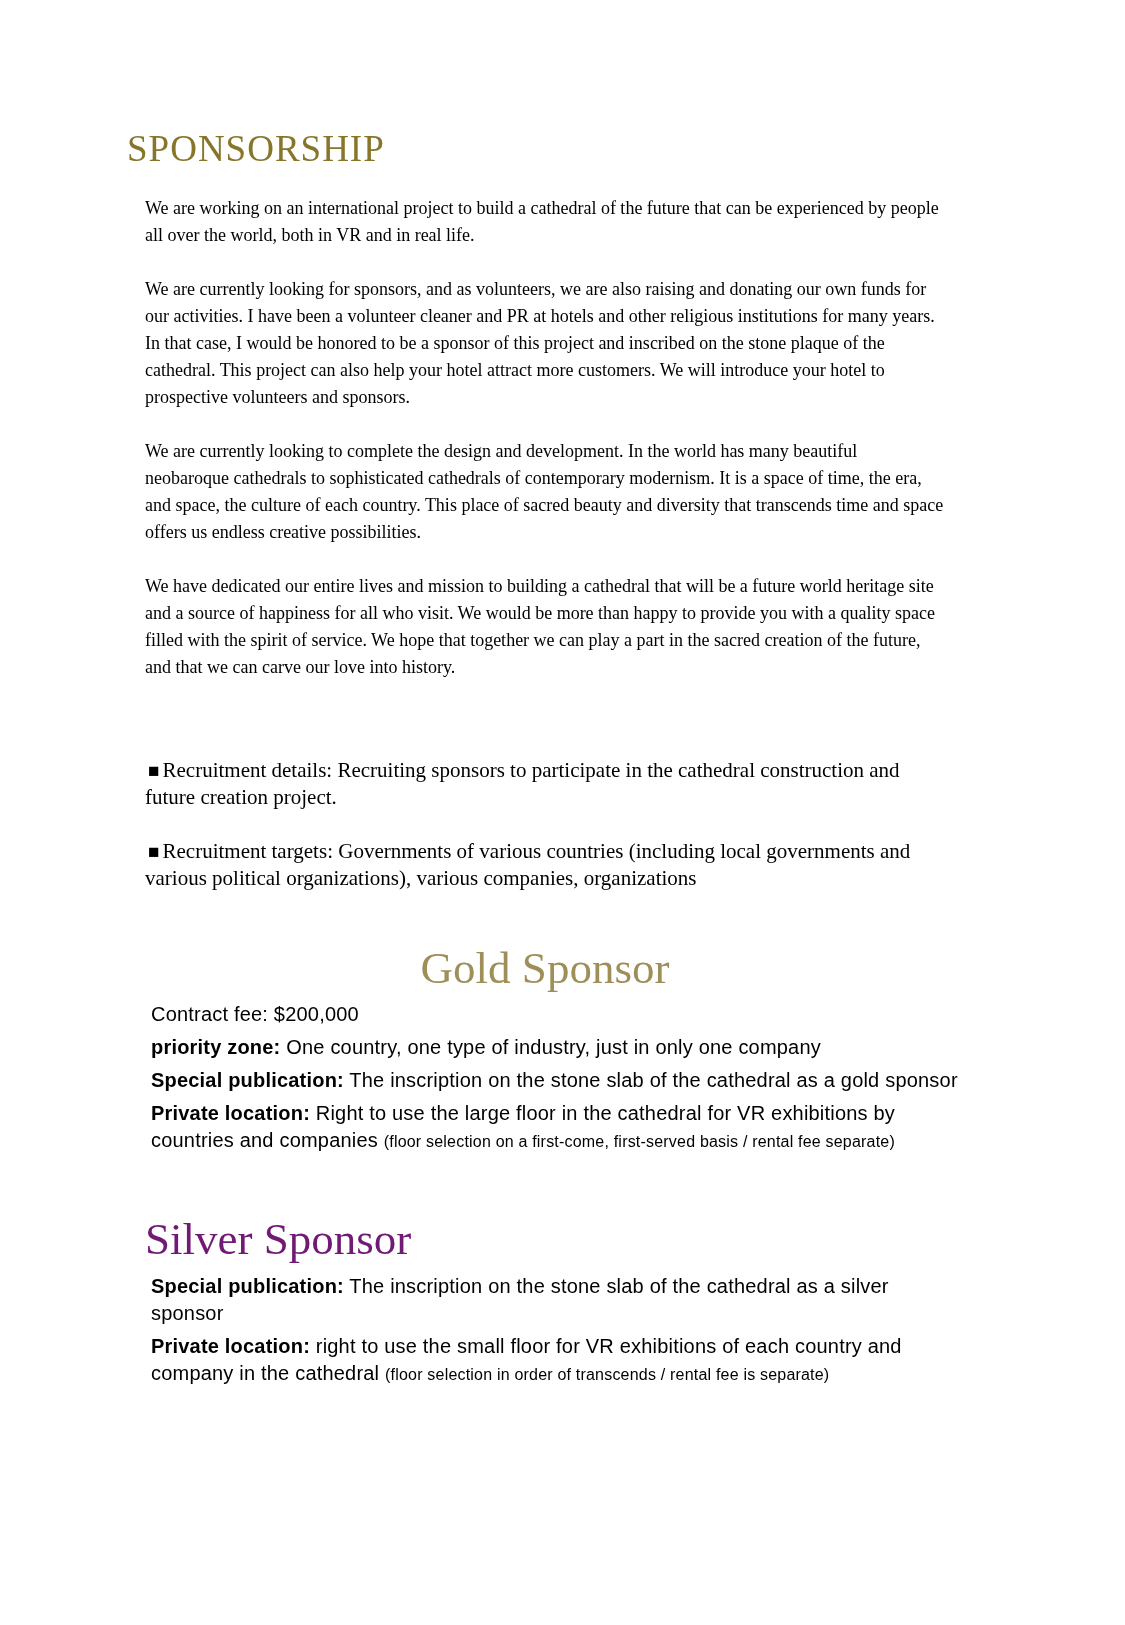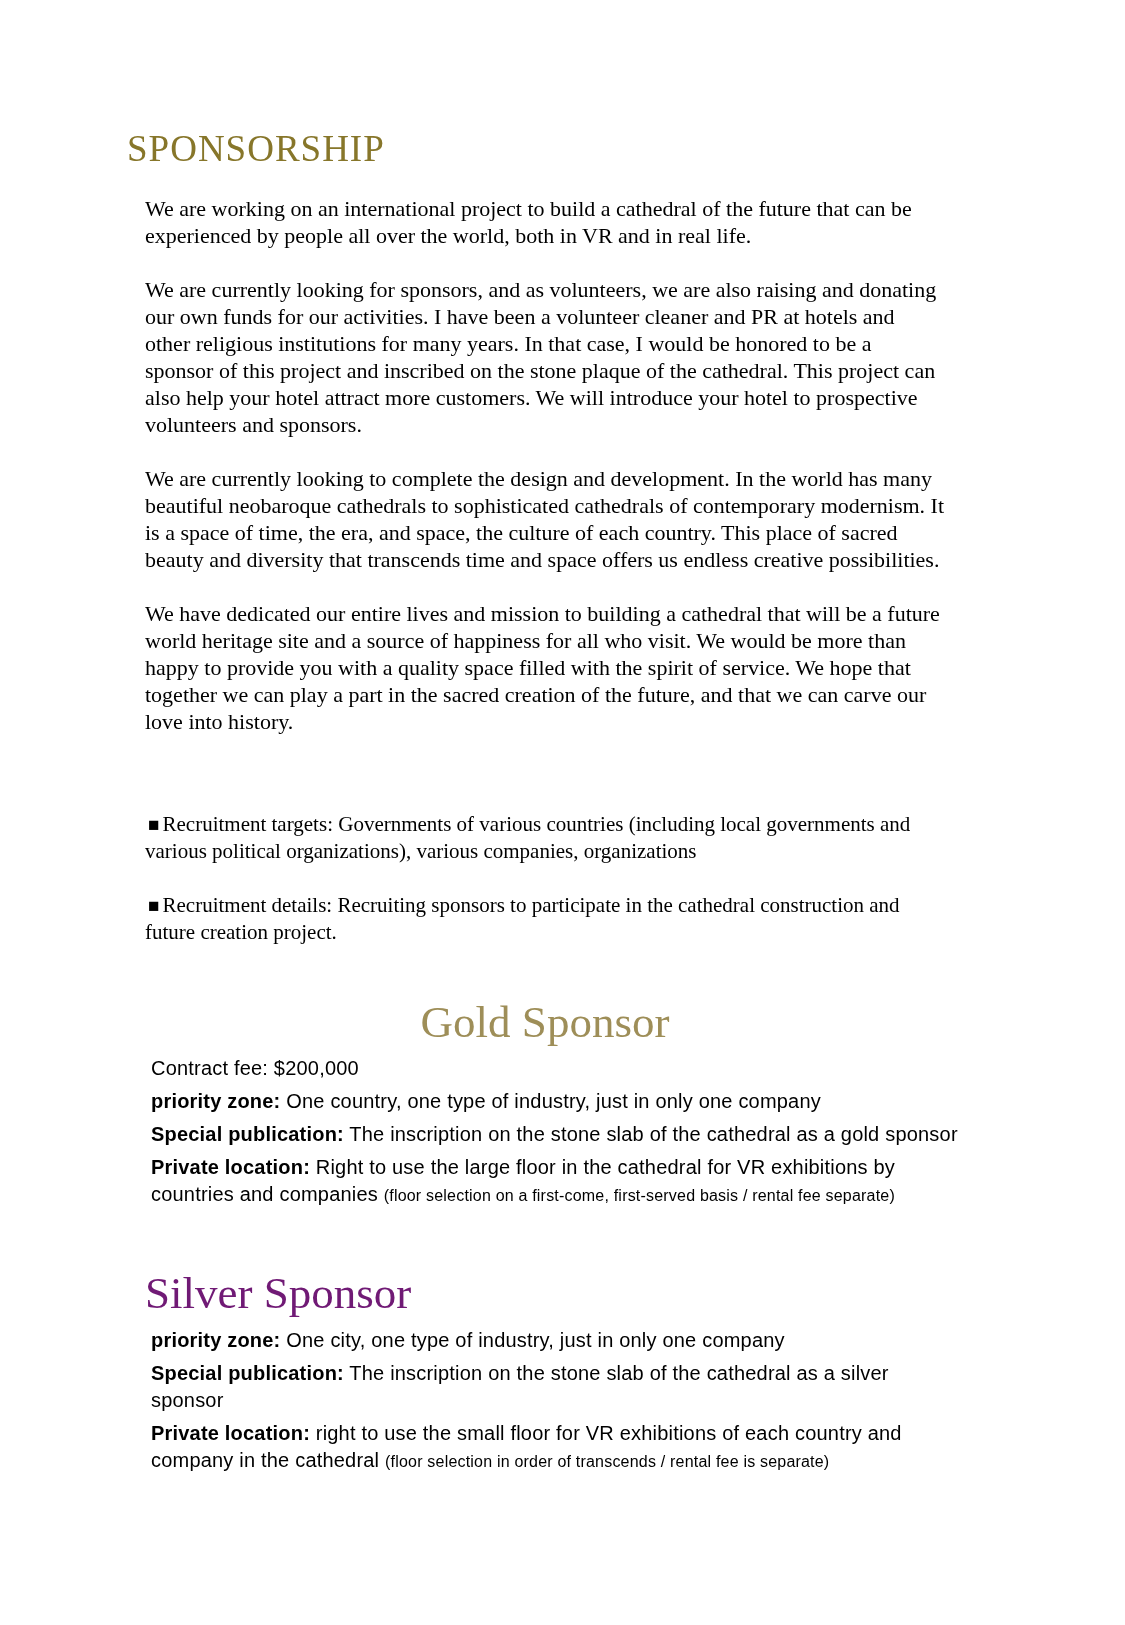--- a/index.html
+++ b/index.html
@@ -20,21 +20,21 @@
   .doc-title {
     font-family: "Liberation Serif", "DejaVu Serif", serif;
     font-size: 37px;
     font-weight: normal;
     letter-spacing: 1px;
     line-height: 1.15;
     margin: 0 0 24px -18px;
   }
   .body-para {
     font-family: "Liberation Serif", "DejaVu Serif", serif;
-    font-size: 22px;
+    font-size: 18px;
     line-height: 27px;
     margin: 0 0 27px 0;
     width: 800px;
   }
   .body-para.last-intro { margin-bottom: 76px; }
   .bullet-para {
     font-family: "Liberation Serif", "DejaVu Serif", serif;
     font-size: 21px;
     line-height: 27px;
     margin: 0 0 27px 0;
@@ -69,28 +69,27 @@
 
 <div class="page">
 
   <h1 class="doc-title" style="color: rgb(135, 118, 42);">SPONSORSHIP</h1>
 
   <p class="body-para">We are working on an international project to build a cathedral of the future that can be experienced by people all over the world, both in VR and in real life.</p>
   <p class="body-para">We are currently looking for sponsors, and as volunteers, we are also raising and donating our own funds for our activities.  I have been a volunteer cleaner and PR at hotels and other religious institutions for many years. In that case, I would be honored to be a sponsor of this project and inscribed on the stone plaque of the cathedral. This project can also help your hotel attract more customers. We will introduce your hotel to prospective volunteers and sponsors.</p>
   <p class="body-para">We are currently looking to complete the design and development. In the world has many beautiful neobaroque cathedrals to sophisticated cathedrals of contemporary modernism. It is a space of time, the era, and space, the culture of each country. This place of sacred beauty and diversity that transcends time and space offers us endless creative possibilities.</p>
   <p class="body-para last-intro">We have dedicated our entire lives and mission to building a cathedral that will be a future world heritage site and a source of happiness for all who visit. We would be more than happy to provide you with a quality space filled with the spirit of service. We hope that together we can play a part in the sacred creation of the future, and that we can carve our love into history.</p>
 
+  <p class="bullet-para"><span class="bullet-marker">■</span><span>Recruitment details: Recruiting sponsors to participate in the cathedral construction and future creation project.</span></p>
+
   <p class="bullet-para"><span class="bullet-marker">■</span><span>Recruitment targets: Governments of various countries (including local governments and various political organizations), various companies, organizations</span></p>
-
-  <p class="bullet-para"><span class="bullet-marker">■</span><span>Recruitment details: Recruiting sponsors to participate in the cathedral construction and future creation project.</span></p>
 
   <h2 class="sponsor-heading first" style="color: rgb(158, 142, 88);">Gold Sponsor</h2>
   <p class="detail">Contract fee: $200,000</p>
   <p class="detail"><span class="lbl">priority zone:</span> <span>One country, one type of industry, just in only one company</span></p>
   <p class="detail"><span class="lbl">Special publication:</span> <span>The inscription on the stone slab of the cathedral as a gold sponsor</span></p>
   <p class="detail"><span class="lbl">Private location:</span> <span>Right to use the large floor in the cathedral for VR exhibitions by countries and companies</span> <span class="note">(floor selection on a first-come, first-served basis / rental fee separate)</span></p>
 
   <h2 class="sponsor-heading" style="color: #701a75;">Silver Sponsor</h2>
-  <p class="detail"><span class="lbl">priority zone:</span> <span>One city, one type of industry, just in only one company</span></p>
   <p class="detail"><span class="lbl">Special publication:</span> <span>The inscription on the stone slab of the cathedral as a silver sponsor</span></p>
   <p class="detail"><span class="lbl">Private location:</span> <span>right to use the small floor for VR exhibitions of each country and company in the cathedral</span> <span class="note">(floor selection in order of transcends / rental fee is separate)</span></p>
 
 </div>
 
 </body></html>

